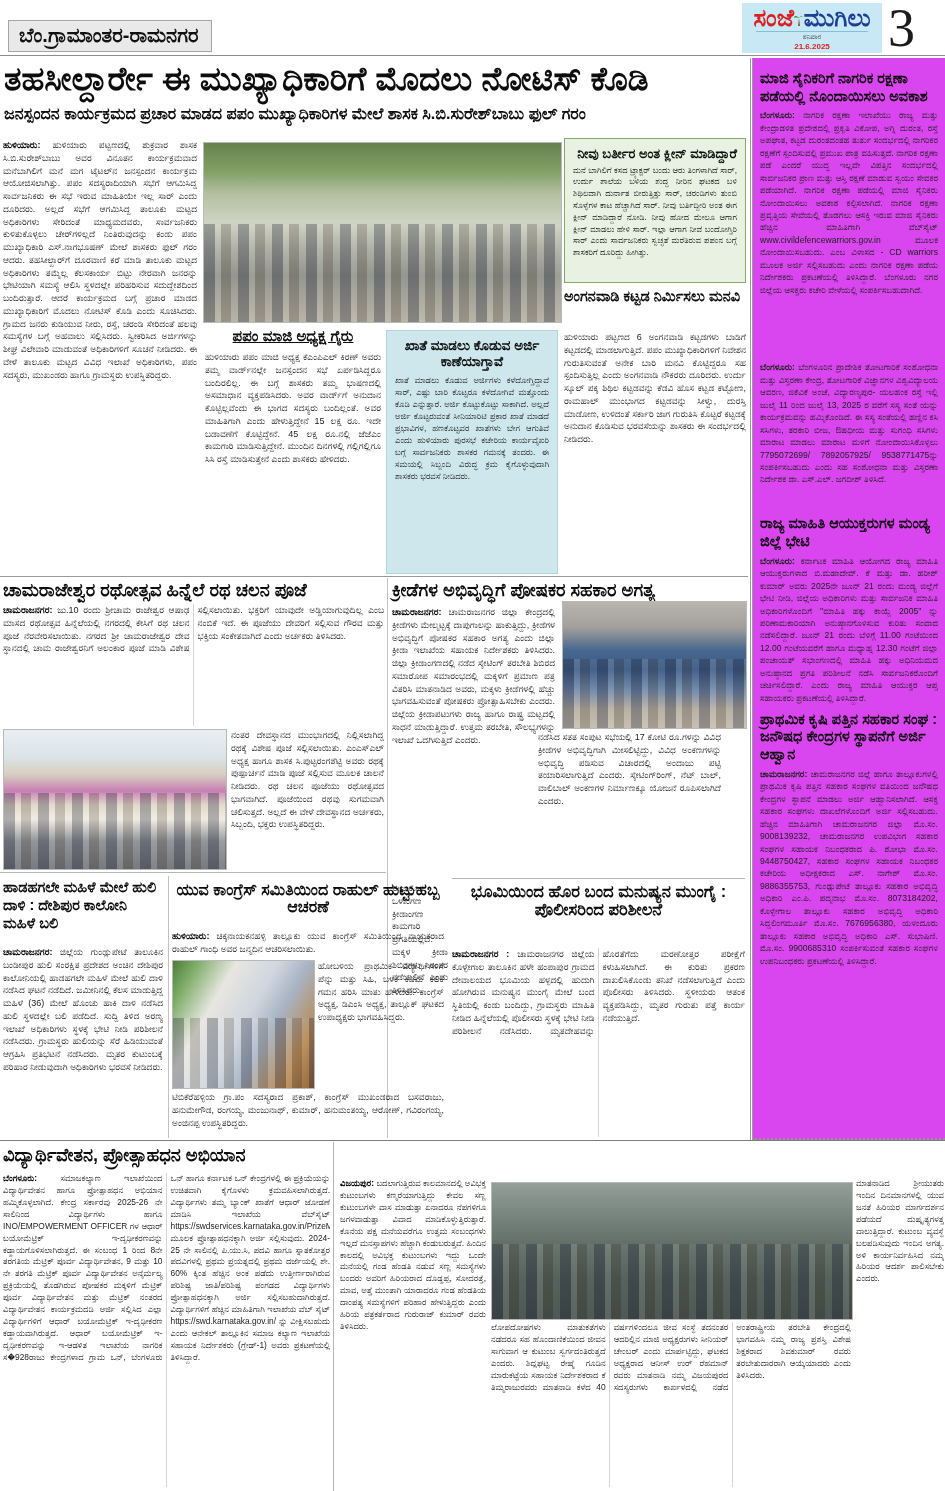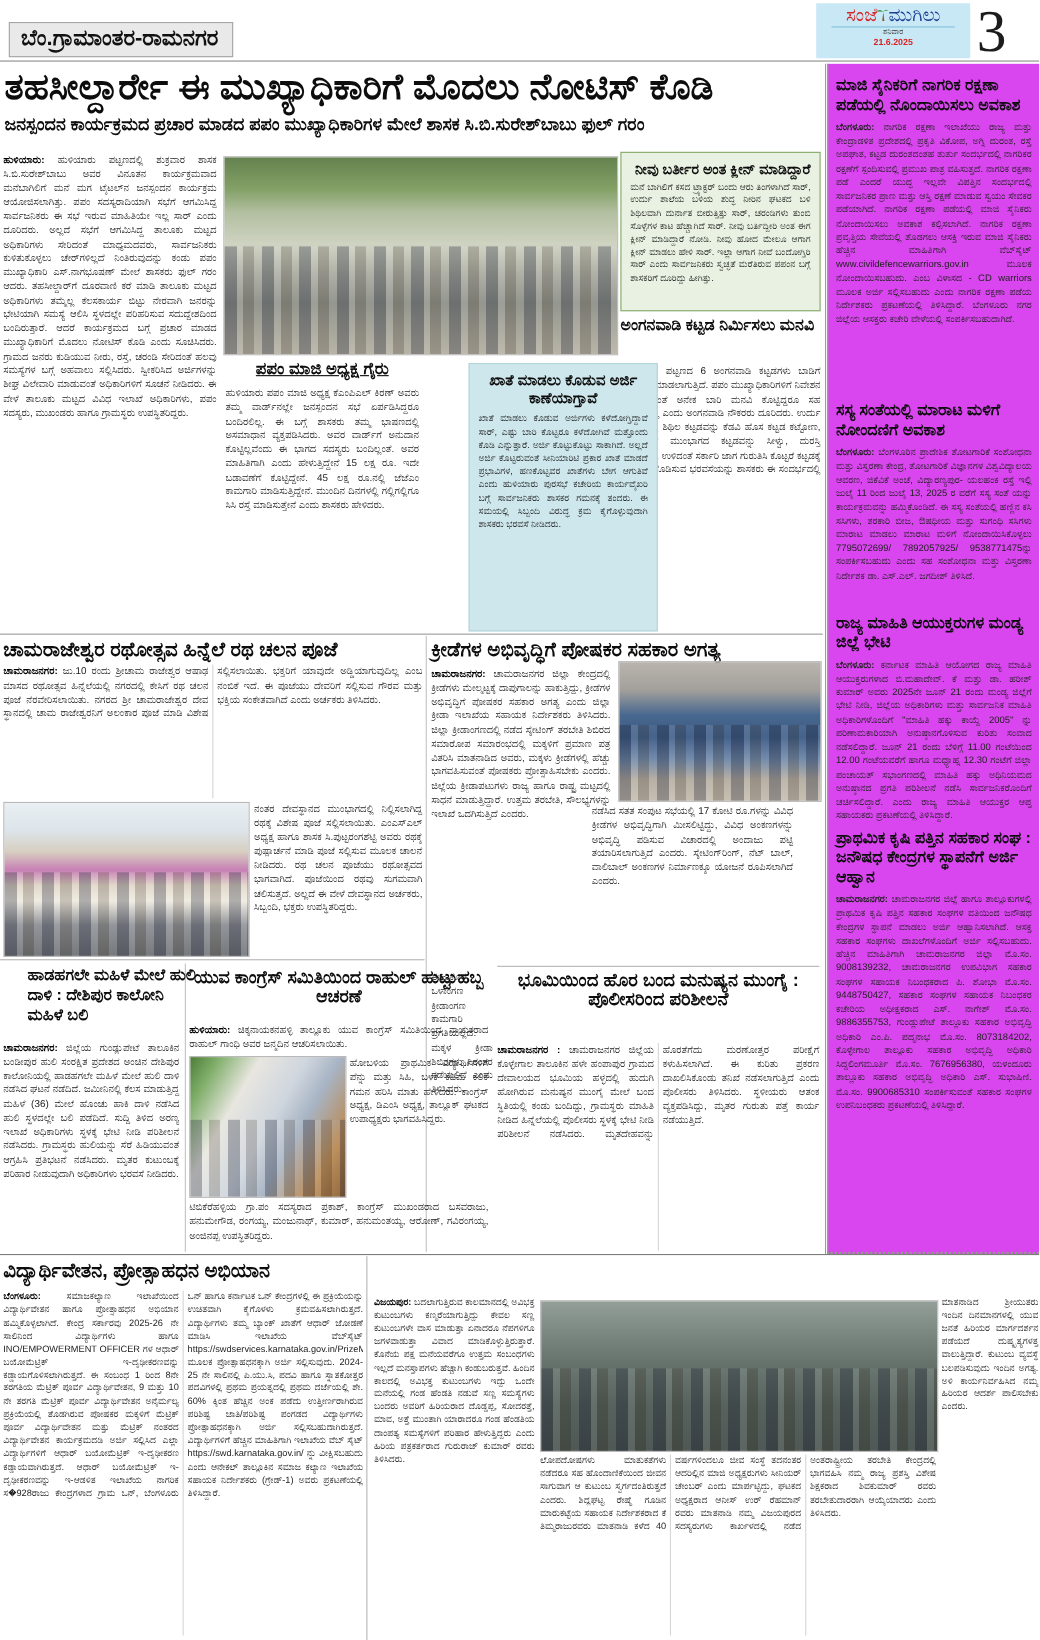--- a/index.html
+++ b/index.html
@@ -23,21 +23,21 @@
   .green-box{background:#e9f2e2;border:1.5px solid #85a969;}
   .blue-box{background:#cde7ec;border:1px solid #b2d4da;}
   .box-title{font-weight:bold;text-align:center;line-height:1.2;color:#0d0d0d;}
   .rc{background:#d946ef;border-left:1px solid #9a9a9a;box-sizing:border-box;
       padding:8px 7px;border-bottom:2px dotted #8aa07e;}
   .rc .rh{font-weight:bold;font-size:14.5px;line-height:1.22;color:#0d0d0d;margin:4px 0 4px 0;}
   .rc .rb{font-size:8.6px;line-height:1.45;text-align:justify;overflow:hidden;color:#222;}
   .mast-section{background:#e9e9e9;border:1px solid #a5a5a5;padding:3px 12px 4px 10px;
       font-size:20px;font-weight:bold;color:#111;}
   .logo-box{background:#c9e8f6;width:140px;height:50px;text-align:center;box-sizing:border-box;padding-top:2px;}
-  .logo-line1{font-size:17px;font-weight:normal;line-height:1.05;}
+  .logo-line1{font-size:24px;font-weight:bold;line-height:1.05;}
   .logo-day{font-size:7px;color:#333;line-height:1.2;border-top:1px solid #7fc0da;margin:1px 14px 0 14px;padding-top:1px;}
   .logo-date{font-size:8px;font-weight:bold;}
   .pagenum{font-family:"Liberation Serif",serif;font-size:54px;line-height:1;color:#1c1c1c;}
   .two-col{column-count:2;column-gap:8px;column-rule:1px solid #d5d5d5;}
   .three-col{column-count:3;column-gap:8px;column-rule:1px solid #d5d5d5;}
   .center{text-align:center;}
 </style>
 </head>
 <body>
 
@@ -71,21 +71,21 @@
     <div class="box-title" style="font-size:13px;text-align:right;">ನೀವು ಬರ್ತೀರ ಅಂತ ಕ್ಲೀನ್ ಮಾಡಿದ್ದಾರೆ</div>
     <div class="body-txt" style="font-size:8.3px;margin-top:3px;height:96px;">ಮನೆ ಬಾಗಿಲಿಗೆ ಕಸದ ಟ್ರ್ಯಾಕ್ಟರ್ ಬಂದು ಆರು ತಿಂಗಳಾಗಿದೆ ಸಾರ್, ಉರ್ದು ಶಾಲೆಯ ಬಳಿಯ ಶುದ್ಧ ನೀರಿನ ಘಟಕದ ಬಳಿ ಶಿಥಿಲವಾಗಿ ದುರ್ನಾತ ಬೀರುತ್ತಿತ್ತು ಸಾರ್, ಚರಂಡಿಗಳು ತುಂಬಿ ಸೊಳ್ಳೆಗಳ ಕಾಟ ಹೆಚ್ಚಾಗಿದೆ ಸಾರ್. ನೀವು ಬರ್ತಿದ್ದೀರಿ ಅಂತ ಈಗ ಕ್ಲೀನ್ ಮಾಡಿದ್ದಾರೆ ನೋಡಿ. ನೀವು ಹೋದ ಮೇಲೂ ಆಗಾಗ ಕ್ಲೀನ್ ಮಾಡಲು ಹೇಳಿ ಸಾರ್. ಇಲ್ಲಾ ಆಗಾಗ ನೀವೆ ಬಂದೋಗ್ತಿರಿ ಸಾರ್ ಎಂದು ಸಾರ್ವಜನಿಕರು ಸ್ವಚ್ಛತೆ ಮರೆತಿರುವ ಪಪಂನ ಬಗ್ಗೆ ಶಾಸಕರಿಗೆ ದೂರಿದ್ದು ಹೀಗಿತ್ತು.</div>
   </div>
 
   <div class="abs hl" style="left:564px;top:289px;width:182px;font-size:14.5px;">ಅಂಗನವಾಡಿ ಕಟ್ಟಡ ನಿರ್ಮಿಸಲು ಮನವಿ</div>
   <div class="abs body-txt" style="left:564px;top:331px;width:182px;height:243px;">ಹುಳಿಯಾರು ಪಟ್ಟಣದ 6 ಅಂಗನವಾಡಿ ಕಟ್ಟಡಗಳು ಬಾಡಿಗೆ ಕಟ್ಟಡದಲ್ಲಿ ಮಾಡಲಾಗುತ್ತಿದೆ. ಪಪಂ ಮುಖ್ಯಾಧಿಕಾರಿಗಳಿಗೆ ನಿವೇಶನ ಗುರುತಿಸುವಂತೆ ಅನೇಕ ಬಾರಿ ಮನವಿ ಕೊಟ್ಟಿದ್ದರೂ ಸಹ ಸ್ಪಂದಿಸುತ್ತಿಲ್ಲ ಎಂದು ಅಂಗನವಾಡಿ ನೌಕರರು ದೂರಿದರು. ಉರ್ದು ಸ್ಕೂಲ್ ಪಕ್ಕ ಶಿಥಿಲ ಕಟ್ಟಡವನ್ನು ಕೆಡವಿ ಹೊಸ ಕಟ್ಟಡ ಕಟ್ಟೋಣ, ರಾಮಹಾಲ್ ಮುಂಭಾಗದ ಕಟ್ಟಡವನ್ನು ಸೀಳ್ವು, ದುರಸ್ತಿ ಮಾಡೋಣ, ಉಳಿದಂತೆ ಸರ್ಕಾರಿ ಜಾಗ ಗುರುತಿಸಿ ಕೊಟ್ಟರೆ ಕಟ್ಟಡಕ್ಕೆ ಅನುದಾನ ಕೊಡಿಸುವ ಭರವಸೆಯನ್ನು ಶಾಸಕರು ಈ ಸಂದರ್ಭದಲ್ಲಿ ನೀಡಿದರು.</div>
 
   <div class="abs hl center" style="left:205px;top:328px;width:176px;font-size:15px;text-decoration:underline;">ಪಪಂ ಮಾಜಿ ಅಧ್ಯಕ್ಷ ಗೈರು</div>
   <div class="abs body-txt" style="left:205px;top:351px;width:176px;height:223px;">ಹುಳಿಯಾರು ಪಪಂ ಮಾಜಿ ಅಧ್ಯಕ್ಷ ಕೆಎಂಪಿಎಲ್ ಕಿರಣ್ ಅವರು ತಮ್ಮ ವಾರ್ಡ್‌ನಲ್ಲೇ ಜನಸ್ಪಂದನ ಸಭೆ ಏರ್ಪಡಿಸಿದ್ದರೂ ಬಂದಿರಲಿಲ್ಲ. ಈ ಬಗ್ಗೆ ಶಾಸಕರು ತಮ್ಮ ಭಾಷಣದಲ್ಲಿ ಅಸಮಾಧಾನ ವ್ಯಕ್ತಪಡಿಸಿದರು. ಅವರ ವಾರ್ಡ್‌ಗೆ ಅನುದಾನ ಕೊಟ್ಟಿಲ್ಲವೆಂದು ಈ ಭಾಗದ ಸದಸ್ಯರು ಬಂದಿಲ್ಲಂತೆ. ಅವರ ಮಾಹಿತಿಗಾಗಿ ಎಂದು ಹೇಳುತ್ತಿದ್ದೇನೆ 15 ಲಕ್ಷ ರೂ. ಇದೇ ಬಡಾವಣೆಗೆ ಕೊಟ್ಟಿದ್ದೇನೆ. 45 ಲಕ್ಷ ರೂ.ನಲ್ಲಿ ಜೆಜೆಎಂ ಕಾಮಗಾರಿ ಮಾಡಿಸುತ್ತಿದ್ದೇನೆ. ಮುಂದಿನ ದಿನಗಳಲ್ಲಿ ಗಲ್ಲಿಗಲ್ಲಿಗೂ ಸಿಸಿ ರಸ್ತೆ ಮಾಡಿಸುತ್ತೇನೆ ಎಂದು ಶಾಸಕರು ಹೇಳಿದರು.</div>
 
-  <div class="abs boxed blue-box" style="left:386px;top:330px;width:172px;height:244px;margin-left:40px;">
+  <div class="abs boxed blue-box" style="left:386px;top:330px;width:172px;height:244px;">
     <div class="box-title" style="font-size:13.5px;">ಖಾತೆ ಮಾಡಲು ಕೊಡುವ ಅರ್ಜಿ ಕಾಣೆಯಾಗ್ತಾವೆ</div>
     <div class="body-txt" style="font-size:8.4px;margin-top:5px;height:185px;">ಖಾತೆ ಮಾಡಲು ಕೊಡುವ ಅರ್ಜಿಗಳು ಕಳೆದೋಗ್ತಿದ್ದಾವೆ ಸಾರ್, ಎಷ್ಟು ಬಾರಿ ಕೊಟ್ಟರೂ ಕಳೆದೋಗಿವೆ ಮತ್ತೊಂದು ಕೊಡಿ ಎನ್ನುತ್ತಾರೆ. ಅರ್ಜಿ ಕೊಟ್ಟುಕೊಟ್ಟು ಸಾಕಾಗಿದೆ. ಅಲ್ಲದೆ ಅರ್ಜಿ ಕೊಟ್ಟರುವಂತೆ ಸೀನಿಯಾರಿಟಿ ಪ್ರಕಾರ ಖಾತೆ ಮಾಡದೆ ಪ್ರಭಾವಿಗಳ, ಹಣಕೊಟ್ಟವರ ಖಾತೆಗಳು ಬೇಗ ಆಗುತಿವೆ ಎಂದು ಹುಳಿಯಾರು ಪುರಸಭೆ ಕಚೇರಿಯ ಕಾರ್ಯವೈಖರಿ ಬಗ್ಗೆ ಸಾರ್ವಜನಿಕರು ಶಾಸಕರ ಗಮನಕ್ಕೆ ತಂದರು. ಈ ಸಮಯಲ್ಲಿ ಸಿಬ್ಬಂದಿ ವಿರುದ್ಧ ಕ್ರಮ ಕೈಗೊಳ್ಳುವುದಾಗಿ ಶಾಸಕರು ಭರವಸೆ ನೀಡಿದರು.</div>
   </div>
 
   <div class="rule-h" style="left:0;top:576px;width:748px;"></div>
   <div class="rule-v" style="left:750px;top:58px;height:1082px;"></div>
   <div class="rule-v" style="left:387px;top:578px;height:560px;background:#c2c2c2;"></div>
   <div class="rule-h" style="left:0;top:872px;width:386px;background:#b5b5b5;"></div>
   <div class="rule-h" style="left:452px;top:878px;width:293px;background:#b5b5b5;"></div>
   <div class="rule-v" style="left:168px;top:876px;height:262px;background:#c2c2c2;"></div>
@@ -100,21 +100,21 @@
 
   <div class="abs hl" style="left:392px;top:581px;width:353px;font-size:18px;">ಕ್ರೀಡೆಗಳ ಅಭಿವೃದ್ಧಿಗೆ ಪೋಷಕರ ಸಹಕಾರ ಅಗತ್ಯ</div>
   <div class="abs body-txt" style="left:392px;top:606px;width:163px;height:264px;">
     <span class="dl">ಚಾಮರಾಜನಗರ:</span>
     <span>ಚಾಮರಾಜನಗರ ಜಿಲ್ಲಾ ಕೇಂದ್ರದಲ್ಲಿ ಕ್ರೀಡೆಗಳು ಮೇಲ್ಮಟ್ಟಕ್ಕೆ ದಾಪುಗಾಲನ್ನು ಹಾಕುತ್ತಿದ್ದು, ಕ್ರೀಡೆಗಳ ಅಭಿವೃದ್ಧಿಗೆ ಪೋಷಕರ ಸಹಕಾರ ಅಗತ್ಯ ಎಂದು ಜಿಲ್ಲಾ ಕ್ರೀಡಾ ಇಲಾಖೆಯ ಸಹಾಯಕ ನಿರ್ದೇಶಕರು ತಿಳಿಸಿದರು. ಜಿಲ್ಲಾ ಕ್ರೀಡಾಂಗಣದಲ್ಲಿ ನಡೆದ ಸ್ಕೇಟಿಂಗ್ ತರಬೇತಿ ಶಿಬಿರದ ಸಮಾರೋಪ ಸಮಾರಂಭದಲ್ಲಿ ಮಕ್ಕಳಿಗೆ ಪ್ರಮಾಣ ಪತ್ರ ವಿತರಿಸಿ ಮಾತನಾಡಿದ ಅವರು, ಮಕ್ಕಳು ಕ್ರೀಡೆಗಳಲ್ಲಿ ಹೆಚ್ಚು ಭಾಗವಹಿಸುವಂತೆ ಪೋಷಕರು ಪ್ರೋತ್ಸಾಹಿಸಬೇಕು ಎಂದರು. ಜಿಲ್ಲೆಯ ಕ್ರೀಡಾಪಟುಗಳು ರಾಜ್ಯ ಹಾಗೂ ರಾಷ್ಟ್ರ ಮಟ್ಟದಲ್ಲಿ ಸಾಧನೆ ಮಾಡುತ್ತಿದ್ದಾರೆ. ಉತ್ತಮ ತರಬೇತಿ, ಸೌಲಭ್ಯಗಳನ್ನು ಇಲಾಖೆ ಒದಗಿಸುತ್ತಿದೆ ಎಂದರು.</span>
   </div>
   <div class="photo photo-sports" style="left:562px;top:601px;width:183px;height:126px;"></div>
   <div class="abs body-txt" style="left:538px;top:731px;width:183px;height:145px;">ನಡೆಸಿದ ಸತತ ಸಂಪುಟ ಸಭೆಯಲ್ಲಿ 17 ಕೋಟಿ ರೂ.ಗಳನ್ನು ವಿವಿಧ ಕ್ರೀಡೆಗಳ ಅಭಿವೃದ್ಧಿಗಾಗಿ ಮೀಸಲಿಟ್ಟಿದ್ದು, ವಿವಿಧ ಅಂಕಣಗಳನ್ನು ಅಭಿವೃದ್ಧಿ ಪಡಿಸುವ ವಿಚಾರದಲ್ಲಿ ಅಂದಾಜು ಪಟ್ಟಿ ತಯಾರಿಸಲಾಗುತ್ತಿದೆ ಎಂದರು. ಸ್ಕೇಟಿಂಗ್‌ರಿಂಗ್, ನೆಟ್ ಬಾಲ್, ವಾಲಿಬಾಲ್ ಅಂಕಣಗಳ ನಿರ್ಮಾಣಕ್ಕೂ ಯೋಜನೆ ರೂಪಿಸಲಾಗಿದೆ ಎಂದರು.</div>
   <div class="abs body-txt" style="left:392px;top:882px;width:56px;height:254px;">ಈಜುಕೊಳ, ಒಳಾಂಗಣ ಕ್ರೀಡಾಂಗಣ ಕಾಮಗಾರಿ ಪ್ರಗತಿಯಲ್ಲಿದೆ. ಮಕ್ಕಳ ಕ್ರೀಡಾ ಶಿಬಿರಗಳು ನಿರಂತರ ನಡೆಯಲಿವೆ ಎಂದು ತಿಳಿಸಿದರು.</div>
 
-  <div class="abs hl" style="left:3px;top:878px;width:160px;font-size:14.5px;line-height:1.25;margin-left:22px;">ಹಾಡಹಗಲೇ ಮಹಿಳೆ ಮೇಲೆ ಹುಲಿ ದಾಳಿ : ದೇಶಿಪುರ ಕಾಲೋನಿ ಮಹಿಳೆ ಬಲಿ</div>
+  <div class="abs hl" style="left:3px;top:878px;width:160px;font-size:14.5px;line-height:1.25;">ಹಾಡಹಗಲೇ ಮಹಿಳೆ ಮೇಲೆ ಹುಲಿ ದಾಳಿ : ದೇಶಿಪುರ ಕಾಲೋನಿ ಮಹಿಳೆ ಬಲಿ</div>
   <div class="abs body-txt" style="left:3px;top:946px;width:160px;height:190px;">
     <span class="dl">ಚಾಮರಾಜನಗರ:</span>
     <span>ಜಿಲ್ಲೆಯ ಗುಂಡ್ಲುಪೇಟೆ ತಾಲೂಕಿನ ಬಂಡೀಪುರ ಹುಲಿ ಸಂರಕ್ಷಿತ ಪ್ರದೇಶದ ಅಂಚಿನ ದೇಶಿಪುರ ಕಾಲೋನಿಯಲ್ಲಿ ಹಾಡಹಗಲೇ ಮಹಿಳೆ ಮೇಲೆ ಹುಲಿ ದಾಳಿ ನಡೆಸಿದ ಘಟನೆ ನಡೆದಿದೆ. ಜಮೀನಿನಲ್ಲಿ ಕೆಲಸ ಮಾಡುತ್ತಿದ್ದ ಮಹಿಳೆ (36) ಮೇಲೆ ಹೊಂಚು ಹಾಕಿ ದಾಳಿ ನಡೆಸಿದ ಹುಲಿ ಸ್ಥಳದಲ್ಲೇ ಬಲಿ ಪಡೆದಿದೆ. ಸುದ್ದಿ ತಿಳಿದ ಅರಣ್ಯ ಇಲಾಖೆ ಅಧಿಕಾರಿಗಳು ಸ್ಥಳಕ್ಕೆ ಭೇಟಿ ನೀಡಿ ಪರಿಶೀಲನೆ ನಡೆಸಿದರು. ಗ್ರಾಮಸ್ಥರು ಹುಲಿಯನ್ನು ಸೆರೆ ಹಿಡಿಯುವಂತೆ ಆಗ್ರಹಿಸಿ ಪ್ರತಿಭಟನೆ ನಡೆಸಿದರು. ಮೃತರ ಕುಟುಂಬಕ್ಕೆ ಪರಿಹಾರ ನೀಡುವುದಾಗಿ ಅಧಿಕಾರಿಗಳು ಭರವಸೆ ನೀಡಿದರು.</span>
   </div>
 
   <div class="abs body-txt" style="left:172px;top:930px;width:272px;height:28px;">
     <span class="dl">ಹುಳಿಯಾರು:</span>
     <span>ಚಿಕ್ಕನಾಯಕನಹಳ್ಳಿ ತಾಲ್ಲೂಕು ಯುವ ಕಾಂಗ್ರೆಸ್ ಸಮಿತಿಯಿಂದ ನಾಯಕರಾದ ರಾಹುಲ್ ಗಾಂಧಿ ಅವರ ಜನ್ಮದಿನ ಆಚರಿಸಲಾಯಿತು.</span>
   </div>
   <div class="abs hl center" style="left:172px;top:881px;width:272px;font-size:16px;">ಯುವ ಕಾಂಗ್ರೆಸ್ ಸಮಿತಿಯಿಂದ ರಾಹುಲ್ ಹುಟ್ಟುಹಬ್ಬ ಆಚರಣೆ</div>
@@ -130,21 +130,20 @@
 
   <div class="abs rc" style="left:752px;top:58px;width:193px;height:1082px;">
     <div>
       <div class="rh">ಮಾಜಿ ಸೈನಿಕರಿಗೆ ನಾಗರಿಕ ರಕ್ಷಣಾ ಪಡೆಯಲ್ಲಿ ನೊಂದಾಯಿಸಲು ಅವಕಾಶ</div>
       <div class="rb" style="height:252px;">
         <span class="dl" style="font-weight:bold;">ಬೆಂಗಳೂರು:</span>
         <span>ನಾಗರಿಕ ರಕ್ಷಣಾ ಇಲಾಖೆಯು ರಾಜ್ಯ ಮತ್ತು ಕೇಂದ್ರಾಡಳಿತ ಪ್ರದೇಶದಲ್ಲಿ ಪ್ರಕೃತಿ ವಿಕೋಪ, ಅಗ್ನಿ ದುರಂತ, ರಸ್ತೆ ಅಪಘಾತ, ಕಟ್ಟಡ ದುರಂತದಂತಹ ತುರ್ತು ಸಂದರ್ಭದಲ್ಲಿ ನಾಗರಿಕರ ರಕ್ಷಣೆಗೆ ಸ್ಪಂದಿಸುವಲ್ಲಿ ಪ್ರಮುಖ ಪಾತ್ರ ವಹಿಸುತ್ತದೆ. ನಾಗರಿಕ ರಕ್ಷಣಾ ಪಡೆ ಎಂದರೆ ಯುದ್ಧ ಇಲ್ಲವೇ ವಿಪತ್ತಿನ ಸಂದರ್ಭದಲ್ಲಿ ಸಾರ್ವಜನಿಕರ ಪ್ರಾಣ ಮತ್ತು ಆಸ್ತಿ ರಕ್ಷಣೆ ಮಾಡುವ ಸ್ವಯಂ ಸೇವಕರ ಪಡೆಯಾಗಿದೆ. ನಾಗರಿಕ ರಕ್ಷಣಾ ಪಡೆಯಲ್ಲಿ ಮಾಜಿ ಸೈನಿಕರು ನೋಂದಾಯಿಸಲು ಅವಕಾಶ ಕಲ್ಪಿಸಲಾಗಿದೆ. ನಾಗರಿಕ ರಕ್ಷಣಾ ಪ್ರವೃತ್ತಿಯ ಸೇವೆಯಲ್ಲಿ ತೊಡಗಲು ಆಸಕ್ತಿ ಇರುವ ಮಾಜಿ ಸೈನಿಕರು ಹೆಚ್ಚಿನ ಮಾಹಿತಿಗಾಗಿ ವೆಬ್‌ಸೈಟ್ www.civildefencewarriors.gov.in ಮೂಲಕ ನೋಂದಾಯಿಸಬಹುದು. ಎಂಬ ವಿಳಾಸದ - CD warriors ಮೂಲಕ ಅರ್ಜಿ ಸಲ್ಲಿಸಬಹುದು ಎಂದು ನಾಗರಿಕ ರಕ್ಷಣಾ ಪಡೆಯ ನಿರ್ದೇಶಕರು ಪ್ರಕಟಣೆಯಲ್ಲಿ ತಿಳಿಸಿದ್ದಾರೆ. ಬೆಂಗಳೂರು ನಗರ ಜಿಲ್ಲೆಯ ಆಸಕ್ತರು ಕಚೇರಿ ವೇಳೆಯಲ್ಲಿ ಸಂಪರ್ಕಿಸಬಹುದಾಗಿದೆ.</span>
       </div>
     </div>
     <div>
-      <div class="rh">ಸಸ್ಯ ಸಂತೆಯಲ್ಲಿ ಮಾರಾಟ ಮಳಿಗೆ ನೋಂದಣಿಗೆ ಅವಕಾಶ</div>
       <div class="rb" style="height:150px;">
         <span class="dl" style="font-weight:bold;">ಬೆಂಗಳೂರು:</span>
         <span>ಬೆಂಗಳೂರಿನ ಪ್ರಾದೇಶಿಕ ತೋಟಗಾರಿಕೆ ಸಂಶೋಧನಾ ಮತ್ತು ವಿಸ್ತರಣಾ ಕೇಂದ್ರ, ತೋಟಗಾರಿಕೆ ವಿಜ್ಞಾನಗಳ ವಿಶ್ವವಿದ್ಯಾಲಯ ಆವರಣ, ಜಿಕೆವಿಕೆ ಅಂಚೆ, ವಿದ್ಯಾರಣ್ಯಪುರ- ಯಲಹಂಕ ರಸ್ತೆ ಇಲ್ಲಿ ಜುಲೈ 11 ರಿಂದ ಜುಲೈ 13, 2025 ರ ವರೆಗೆ ಸಸ್ಯ ಸಂತೆ ಯನ್ನು ಕಾರ್ಯಕ್ರಮವನ್ನು ಹಮ್ಮಿಕೊಂಡಿದೆ. ಈ ಸಸ್ಯ ಸಂತೆಯಲ್ಲಿ ಹಣ್ಣಿನ ಕಸಿ ಸಸಿಗಳು, ತರಕಾರಿ ಬೀಜ, ಔಷಧೀಯ ಮತ್ತು ಸುಗಂಧಿ ಸಸಿಗಳು ಮಾರಾಟ ಮಾಡಲು ಮಾರಾಟ ಮಳಿಗೆ ನೋಂದಾಯಿಸಿಕೊಳ್ಳಲು 7795072699/ 7892057925/ 9538771475ನ್ನು ಸಂಪರ್ಕಿಸಬಹುದು ಎಂದು ಸಹ ಸಂಶೋಧನಾ ಮತ್ತು ವಿಸ್ತರಣಾ ನಿರ್ದೇಶಕ ಡಾ. ಎಸ್.ಎಲ್. ಜಗದೀಶ್ ತಿಳಿಸಿದೆ.</span>
       </div>
     </div>
     <div>
       <div class="rh">ರಾಜ್ಯ ಮಾಹಿತಿ ಆಯುಕ್ತರುಗಳ ಮಂಡ್ಯ ಜಿಲ್ಲೆ ಭೇಟಿ</div>
       <div class="rb" style="height:152px;">
         <span class="dl" style="font-weight:bold;">ಬೆಂಗಳೂರು:</span>
         <span>ಕರ್ನಾಟಕ ಮಾಹಿತಿ ಆಯೋಗದ ರಾಜ್ಯ ಮಾಹಿತಿ ಆಯುಕ್ತರುಗಳಾದ ಬಿ.ಮಹಾದೇವ್. ಕೆ ಮತ್ತು ಡಾ. ಹರೀಶ್ ಕುಮಾರ್ ಅವರು 2025ನೇ ಜೂನ್ 21 ರಂದು ಮಂಡ್ಯ ಜಿಲ್ಲೆಗೆ ಭೇಟಿ ನೀಡಿ, ಜಿಲ್ಲೆಯ ಅಧಿಕಾರಿಗಳು ಮತ್ತು ಸಾರ್ವಜನಿಕ ಮಾಹಿತಿ ಅಧಿಕಾರಿಗಳೊಂದಿಗೆ ''ಮಾಹಿತಿ ಹಕ್ಕು ಕಾಯ್ದೆ 2005'' ನ್ನು ಪರಿಣಾಮಕಾರಿಯಾಗಿ ಅನುಷ್ಠಾನಗೊಳಿಸುವ ಕುರಿತು ಸಂವಾದ ನಡೆಸಲಿದ್ದಾರೆ. ಜೂನ್ 21 ರಂದು ಬೆಳಿಗ್ಗೆ 11.00 ಗಂಟೆಯಿಂದ 12.00 ಗಂಟೆಯವರೆಗೆ ಹಾಗೂ ಮಧ್ಯಾಹ್ನ 12.30 ಗಂಟೆಗೆ ಜಿಲ್ಲಾ ಪಂಚಾಯತ್ ಸಭಾಂಗಣದಲ್ಲಿ ಮಾಹಿತಿ ಹಕ್ಕು ಅಧಿನಿಯಮದ ಅನುಷ್ಠಾನದ ಪ್ರಗತಿ ಪರಿಶೀಲನೆ ನಡೆಸಿ ಸಾರ್ವಜನಿಕರೊಂದಿಗೆ ಚರ್ಚಿಸಲಿದ್ದಾರೆ. ಎಂದು ರಾಜ್ಯ ಮಾಹಿತಿ ಆಯುಕ್ತರ ಆಪ್ತ ಸಹಾಯಕರು ಪ್ರಕಟಣೆಯಲ್ಲಿ ತಿಳಿಸಿದ್ದಾರೆ.</span>

